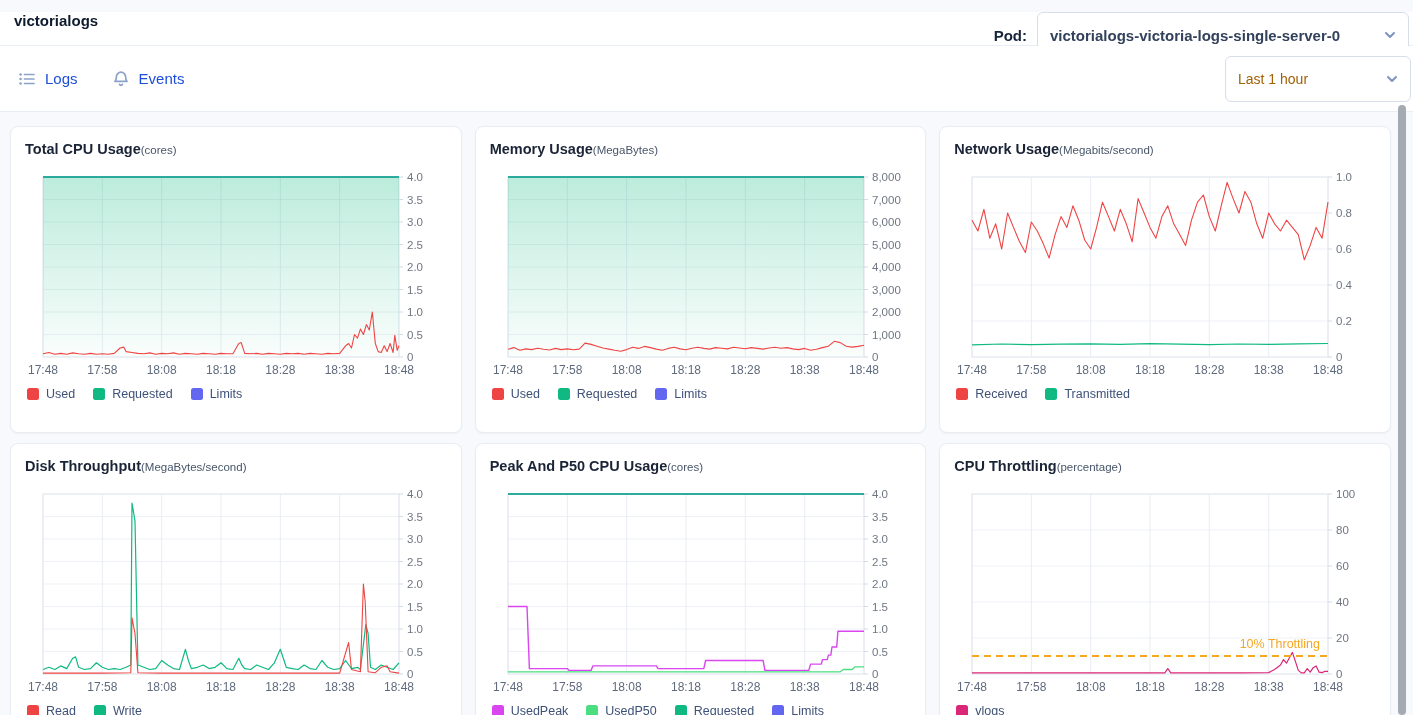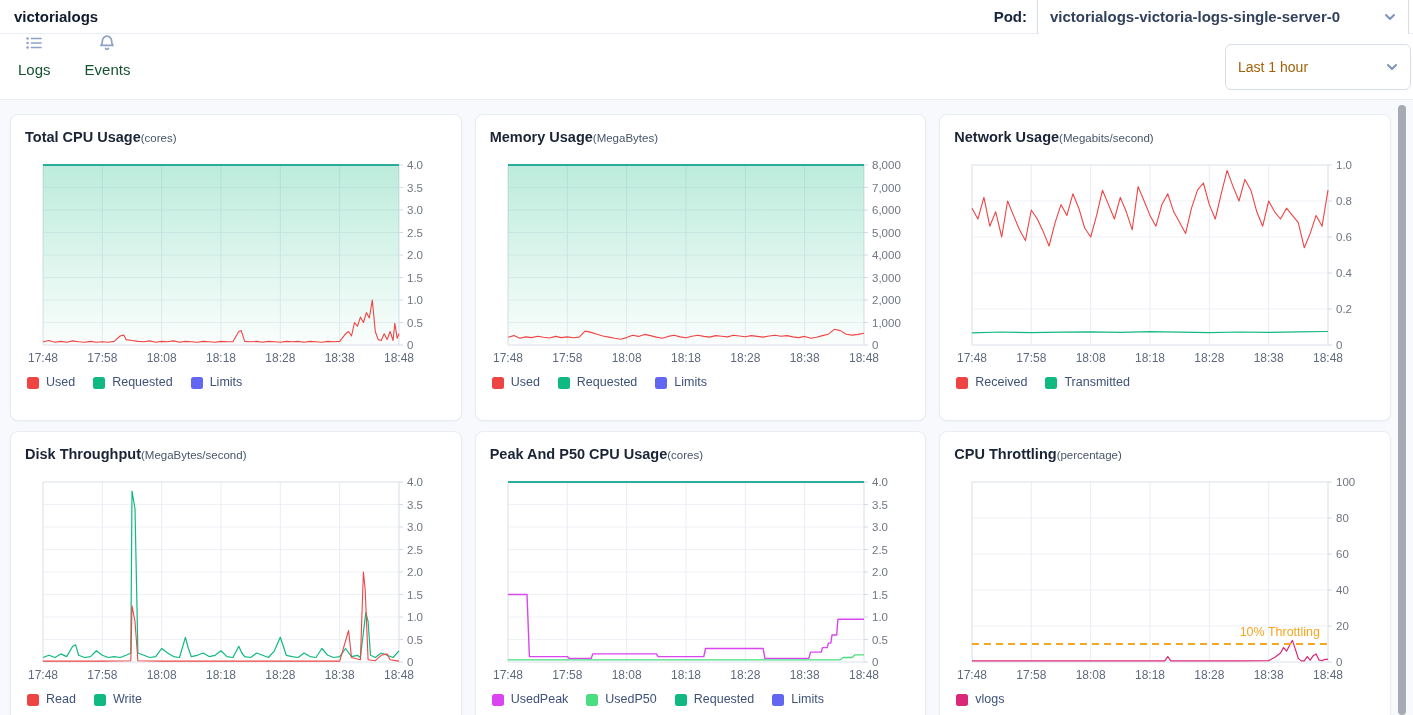--- a/index.html
+++ b/index.html
@@ -1,52 +1,52 @@
 <!DOCTYPE html>
 <html><head>
 <meta charset="utf-8">
 <style>
   * { margin:0; padding:0; box-sizing:border-box; }
   html,body { width:1413px; height:715px; overflow:hidden; background:#f7f9fc;
     font-family:"Liberation Sans", sans-serif; }
   
   .topbar { height:34px; background:#fff; border-bottom:1px solid #e9edf4;
-    display:flex; align-items:center; justify-content:space-between; padding:0 4px 0 14px; }
+    display:flex; align-items:flex-start; justify-content:space-between; padding:0 4px 0 14px;margin-top:12px; }
   .app-title { font-size:15px; font-weight:bold; color:#0e1b2e; }
   .pod-group { display:flex; align-items:center; gap:10px; }
   .pod-label { font-size:15px; font-weight:bold; color:#16243d; }
   .select-box { display:flex; align-items:center; gap:10px; border:1px solid #d8dee9;
     border-radius:6px; background:#fff; height:46px; padding:0 12px; cursor:pointer; }
   .pod-select { min-width:372px; justify-content:space-between; }
   .pod-select .val { font-size:15px; font-weight:bold; color:#33415c; }
   .chev { width:12px; height:12px; flex:0 0 auto; }
   .chev path { stroke:#7e93c0; stroke-width:2; fill:none; stroke-linecap:round; stroke-linejoin:round; }
   
   .tabbar { height:66px; background:#fff; border-bottom:1px solid #e9edf4;
     display:flex; align-items:stretch; padding:0 14px; position:relative; }
   .tab { display:flex; align-items:center; gap:9px; margin-right:26px; padding:0 4px;
-    font-size:15px; color:#14532d; cursor:pointer; position:relative;flex-direction:column; }
+    font-size:15px; color:#1d4ed8; cursor:pointer; position:relative; }
   .tab .ticon { width:18px; height:18px; }
   .tab .ticon * { stroke:#8da2c9; fill:none; stroke-width:1.7; stroke-linecap:round; stroke-linejoin:round; }
   .tab .ticon .fillpart { fill:#8da2c9; stroke:none; }
   .tab.active::after { content:""; position:absolute; left:0; right:0; bottom:0;
     height:4px; background:#6d28d9; border-radius:3px 3px 0 0; }
   .range-select { position:absolute; right:2px; top:50%; transform:translateY(-50%);
     min-width:186px; justify-content:space-between; }
   .range-select .val { font-size:14px; color:#a16207; }
   
   .content { padding:14px 22px 10px 10px; display:grid; grid-template-columns:repeat(3,1fr);
     grid-auto-rows:307px; gap:10px 13px; }
   .card { background:#fff; border:1px solid #e8edf4; border-radius:8px;
     box-shadow:0 1px 2px rgba(16,24,40,.04); padding:14px; overflow:hidden; }
   .card-title { font-size:14.5px; font-weight:bold; color:#1a2436; }
   .card-title .unit { font-size:11.5px; font-weight:normal; color:#475569; }
   .chart { display:block; margin-top:12px; }
   .legend { display:flex; align-items:center; gap:18px; margin-top:6px; padding-left:2px; }
-  .legend-item { display:inline-flex; align-items:flex-end; gap:7px; font-size:12.5px;
+  .legend-item { display:inline-flex; align-items:center; gap:7px; font-size:12.5px;
     color:#3e5178; cursor:pointer; }
   .swatch { width:12px; height:12px; border-radius:2.5px; display:inline-block; }
   
   .scroll-thumb { position:fixed; right:7px; top:105px; width:8px; height:610px;
     background:#a6abb3; border-radius:4px; }
 </style>
 </head>
 <body>
 
 <header class="topbar">

